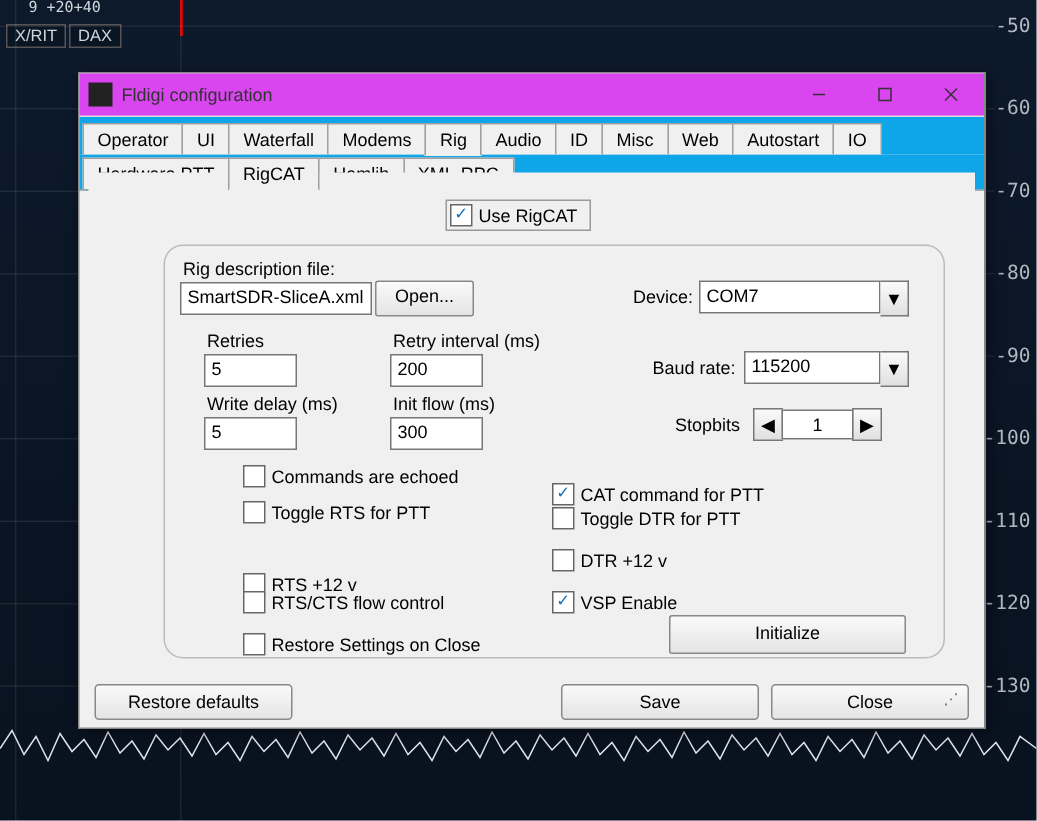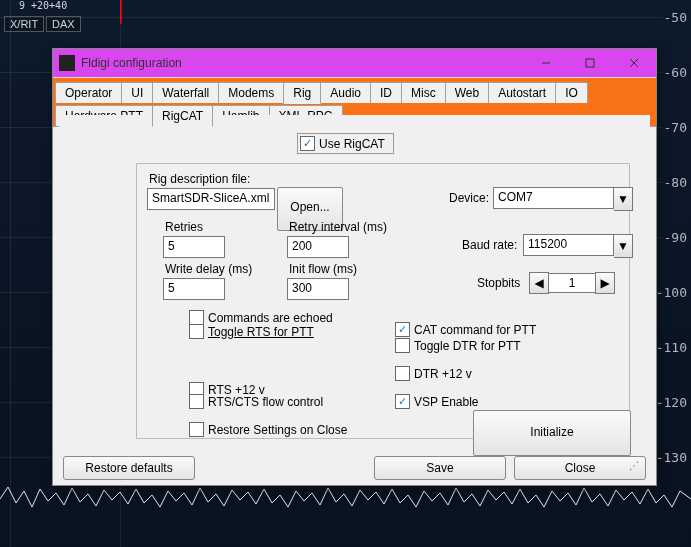--- a/index.html
+++ b/index.html
@@ -13,34 +13,34 @@
   .red-line{position:absolute;top:0;left:120px;width:2px;height:24px;background:#c00;}
   .wave{position:absolute;left:0;right:0;bottom:28px;height:40px;}
   
   .win{position:absolute;left:52px;top:48px;width:603px;height:436px;background:#f0f0f0;border:1px solid #888;box-shadow:2px 2px 10px rgba(0,0,0,0.4);}
   .titlebar{height:28px;background:#d946ef;border-bottom:1px solid #ddd;display:flex;align-items:center;}
   .sysicon{width:16px;height:16px;margin:0 6px;background:#222;}
   .title{flex:1;font-size:12px;color:#333;}
   .winbtn{width:44px;height:28px;display:flex;align-items:center;justify-content:center;}
   .winbtn svg{width:10px;height:10px;}
   
-  .tabrow{display:flex;padding-left:2px;background:#f97316;text-align:right;}
+  .tabrow{display:flex;padding-left:2px;background:#0ea5e9;text-align:right;}
   .tabrow.row1{padding-top:4px;}
   .tab{border:1px solid #a0a0a0;border-bottom:none;background:#f0f0f0;padding:3px 9px;margin-right:-1px;font-size:12px;cursor:default;position:relative;}
   .tab.active{background:#f0f0f0;z-index:2;border-bottom:1px solid #f0f0f0;margin-bottom:-1px;}
   .tabrow.row2{border-bottom:1px solid #a0a0a0;padding-top:2px;}
   
   .pane{position:absolute;left:6px;right:6px;top:66px;bottom:36px;background:#f0f0f0;}
   .use-box{position:absolute;left:238px;top:18px;border:1px solid #999;padding:2px 8px 2px 2px;display:flex;align-items:center;}
   .chk{width:13px;height:13px;border:1px solid #666;background:#fff;display:inline-flex;align-items:center;justify-content:center;margin-right:4px;}
   .chk.checked::after{content:"✓";color:#1a6fb5;font-size:11px;line-height:1;}
-  .grp{position:absolute;left:50px;top:48px;right:20px;bottom:10px;border:1px solid #bbb;border-radius:1px;margin-left:27px;}
+  .grp{position:absolute;left:50px;top:48px;right:20px;bottom:10px;border:1px solid #bbb;border-radius:13px;}
   .lbl{position:absolute;font-size:12px;}
   .field{position:absolute;border:1px solid #777;background:#fff;padding:2px 4px;height:16px;font-size:12px;}
-  .btn{position:absolute;border:1px solid #888;background:linear-gradient(#fafafa,#e4e4e4);padding:12px 8px;height:18px;font-size:12px;text-align:center;cursor:default;border-radius:2px;}
+  .btn{position:absolute;border:1px solid #888;background:linear-gradient(#fafafa,#e4e4e4);padding:2px 8px;height:18px;font-size:12px;text-align:center;cursor:default;border-radius:2px;}
   .dd{position:absolute;display:flex;}
   .dd .field{position:static;flex:1;}
   .dd .arrow{width:18px;height:22px;border:1px solid #777;border-left:none;background:linear-gradient(#fafafa,#e0e0e0);display:flex;align-items:center;justify-content:center;}
   .spin{position:absolute;display:flex;align-items:center;}
   .spin .sbtn{width:18px;height:20px;border:1px solid #777;background:linear-gradient(#fafafa,#e0e0e0);display:flex;align-items:center;justify-content:center;}
   .spin .sval{width:46px;height:18px;border:1px solid #777;background:#fff;text-align:center;margin:0 -1px;line-height:18px;}
   .opt{position:absolute;display:flex;align-items:center;font-size:12px;}
   .bottombar{position:absolute;left:0;right:0;bottom:0;height:34px;display:flex;align-items:center;padding:0 10px;gap:8px;}
   .bbtn{border:1px solid #888;background:linear-gradient(#fafafa,#e4e4e4);height:22px;border-radius:3px;font-size:12px;display:flex;align-items:center;justify-content:center;cursor:default;}
 </style>
@@ -163,21 +163,21 @@
       </div>
 
       <div id="optsL"></div>
       <div id="optsR"></div>
 
       <div class="btn" style="left:336px;top:246px;width:140px;height:20px;line-height:18px">Initialize</div>
     <div class="opt" style="left: 52px; top: 146px;">
           <span class="chk"></span>
           <span>Commands are echoed</span>
         </div>
-        <div class="opt" style="left: 52px; top: 160px; text-decoration: underline;">
+        <div class="opt" style="left: 52px; top: 170px;">
           <span class="chk"></span>
           <span>Toggle RTS for PTT</span>
         </div>
         <div class="opt" style="left: 52px; top: 218px;">
           <span class="chk"></span>
           <span>RTS +12 v</span>
         </div>
         <div class="opt" style="left: 52px; top: 230px;">
           <span class="chk"></span>
           <span>RTS/CTS flow control</span>

